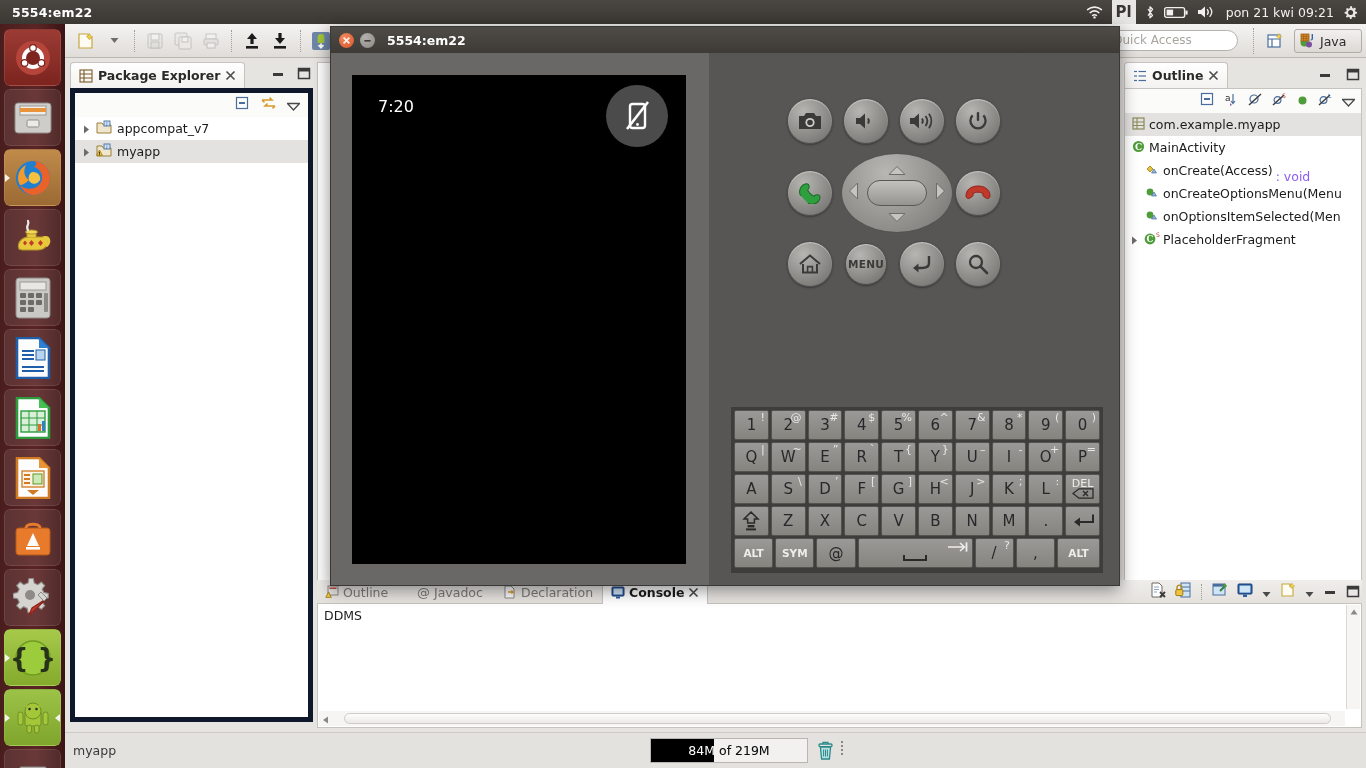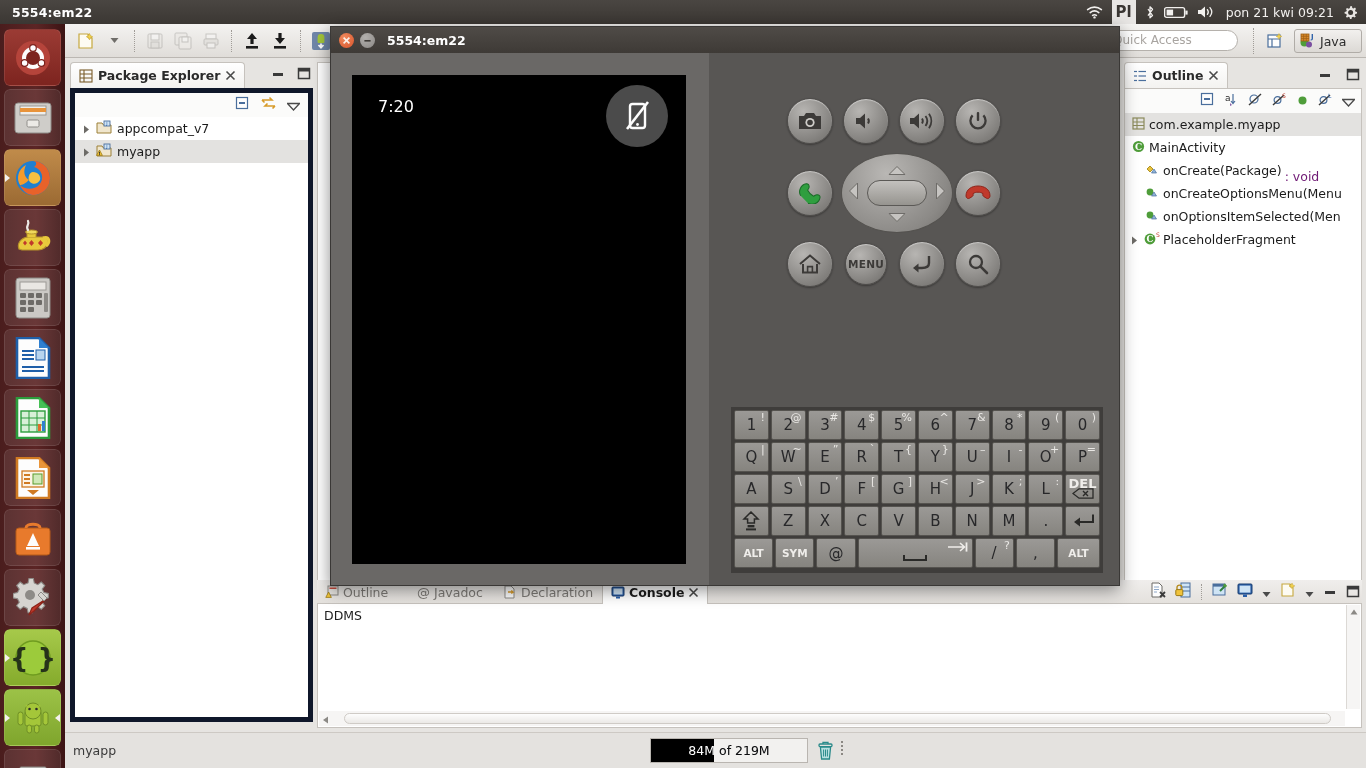--- a/index.html
+++ b/index.html
@@ -119,21 +119,21 @@
     background: linear-gradient(to bottom,#ffffff,#f3f2f0);
     border: 1px solid #c6c2bd; border-bottom: none; border-radius: 4px 4px 0 0;
     display: flex; align-items: center; gap: 5px; padding: 0 8px;
     font-size: 12.5px; font-weight: bold; color: #2a2a2a;
   }
   .outline-tabs-right { position: absolute; right: 2px; top: 4px; display:flex; gap: 14px; }
   .outline-body { position: absolute; left:0; right:0; top:26px; bottom:0; background:#fff; border:1px solid #c6c2bd; }
   .outline-toolbar { height: 24px; display:flex; align-items:center; justify-content:flex-end; gap:9px; padding-right:6px; background:#fbfbfa;}
   .ol-row { height: 23px; display: flex; align-items: center; gap: 3px; font-size: 12.5px; color: #1b1b1b; }
   .ol-row.sel { background: #e3e2e0; }
-  .ol-ret { color: #701a75; margin-top: 12px; }
+  .ol-ret { color: #8b5cf6; margin-top: 12px; }
 
   
   .editor-area {
     position: absolute; left: 252px; top: 38px; right: 246px; bottom: 186px;
     background: #ffffff; border: 1px solid #c6c2bd;
   }
 
   
   .bottom-panel { position: absolute; left: 252px; right: 4px; bottom: 40px; height: 148px; }
   .bp-tabbar { position: relative; height: 24px; border-bottom: 1px solid #c6c2bd; background: linear-gradient(to bottom,#f0eeec,#e4e1dd); }
@@ -733,21 +733,21 @@
             </span>
             <span>MainActivity</span>
           </div>
           <div class="ol-row" style="padding-left:20px;">
             <span>
               <svg width="15" height="15" viewBox="0 0 15 15">
                   <path d="M5 4 L8 7 L5 10 L2 7 Z" fill="#e8c23c" stroke="#a88a1c" stroke-width=".9"></path>
                   <path d="M9 7 L11.5 11 L6.5 11 Z" fill="#8fb4d8" stroke="#4a6e9c" stroke-width=".7"></path>
                 </svg>
             </span>
-            <span>onCreate(Package)</span>
+            <span>onCreate(Access)</span>
             <span class="ol-ret"> : void</span>
           </div>
           <div class="ol-row" style="padding-left:20px;">
             <span>
               <svg width="15" height="15" viewBox="0 0 15 15">
                   <circle cx="5" cy="7" r="3.4" fill="#4f9d3a"></circle>
                   <path d="M9 7 L11.5 11 L6.5 11 Z" fill="#8fb4d8" stroke="#4a6e9c" stroke-width=".7"></path>
                 </svg>
             </span>
             <span>onCreateOptionsMenu(Menu</span>
@@ -1171,21 +1171,21 @@
               </div>
             <div class="key">
                 <span class="main">K</span>
                 <span class="sup">;</span>
               </div>
             <div class="key">
                 <span class="main">L</span>
                 <span class="sup">:</span>
               </div>
             <div class="key" style="flex-direction:column; gap:0;">
-              <span style="font-size:13px; font-weight:bold; color:#efedea; line-height:9px;">DEL</span>
+              <span style="font-size:11px; font-weight:normal; color:#efedea; line-height:9px;">DEL</span>
               <svg width="22" height="11" viewBox="0 0 22 11">
                 <path d="M7 0.8 L21 0.8 L21 10.2 L7 10.2 L1 5.5 Z" fill="none" stroke="#2a2a28" stroke-width="1.3"></path>
                 <path d="M11 3 L16 8 M16 3 L11 8" stroke="#2a2a28" stroke-width="1.4"></path>
               </svg>
             </div>
           </div>
 
           <div class="kb-row">
             <div class="key">
               <svg width="18" height="20" viewBox="0 0 18 20">

